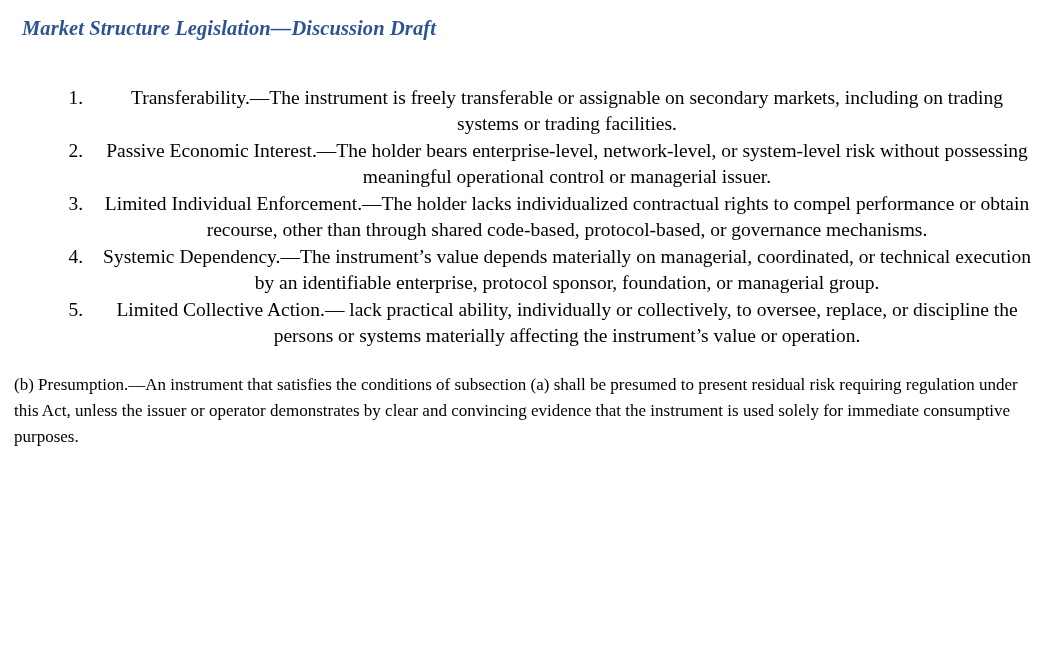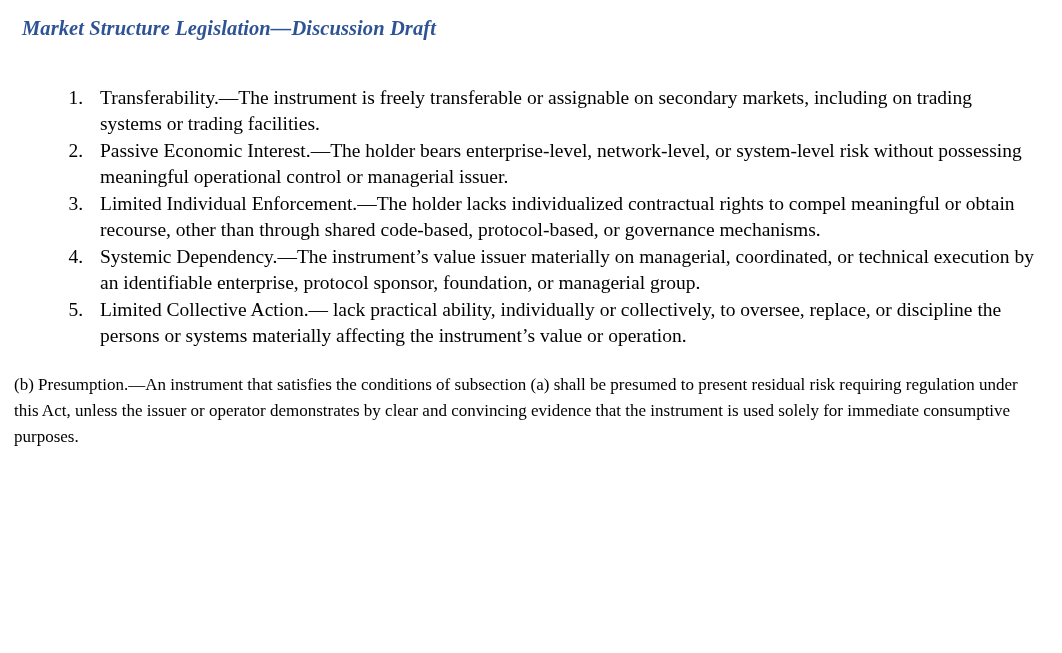--- a/index.html
+++ b/index.html
@@ -35,20 +35,21 @@
     list-style: decimal;
     margin: 44px 0 0 0;
     padding: 0 0 0 74px;
     font-size: 19.5px;
     line-height: 1.36;
   }
   .numbered-list li {
     margin: 0 0 0 0;
     padding-left: 12px;
     padding-right: 2px;
+    text-align: center;
   }
   .para {
     font-size: 17px;
     line-height: 1.53;
     margin: 22px 0 0 0;
     padding: 0 8px 0 0;
   }
 </style>
 </head>
 <body>
@@ -58,24 +59,24 @@
   <div class="doc-title">Market Structure Legislation—Discussion Draft</div>
 
   <ol class="numbered-list">
     <li>
       <span>Transferability.—The instrument is freely transferable or assignable on secondary markets, including on trading systems or trading facilities.</span>
     </li>
     <li>
       <span>Passive Economic Interest.—The holder bears enterprise-level, network-level, or system-level risk without possessing meaningful operational control or managerial issuer.</span>
     </li>
     <li>
-      <span>Limited Individual Enforcement.—The holder lacks individualized contractual rights to compel meaningful or obtain recourse, other than through shared code-based, protocol-based, or governance mechanisms.</span>
+      <span>Limited Individual Enforcement.—The holder lacks individualized contractual rights to compel performance or obtain recourse, other than through shared code-based, protocol-based, or governance mechanisms.</span>
     </li>
     <li>
-      <span>Systemic Dependency.—The instrument’s value issuer materially on managerial, coordinated, or technical execution by an identifiable enterprise, protocol sponsor, foundation, or managerial group.</span>
+      <span>Systemic Dependency.—The instrument’s value depends materially on managerial, coordinated, or technical execution by an identifiable enterprise, protocol sponsor, foundation, or managerial group.</span>
     </li>
     <li>
       <span>Limited Collective Action.— lack practical ability, individually or collectively, to oversee, replace, or discipline the persons or systems materially affecting the instrument’s value or operation.</span>
     </li>
   </ol>
 
   <p class="para">(b) Presumption.—An instrument that satisfies the conditions of subsection (a) shall be presumed to present residual risk requiring regulation under this Act, unless the issuer or operator demonstrates by clear and convincing evidence that the instrument is used solely for immediate consumptive purposes.</p>
 
 </div>
 

